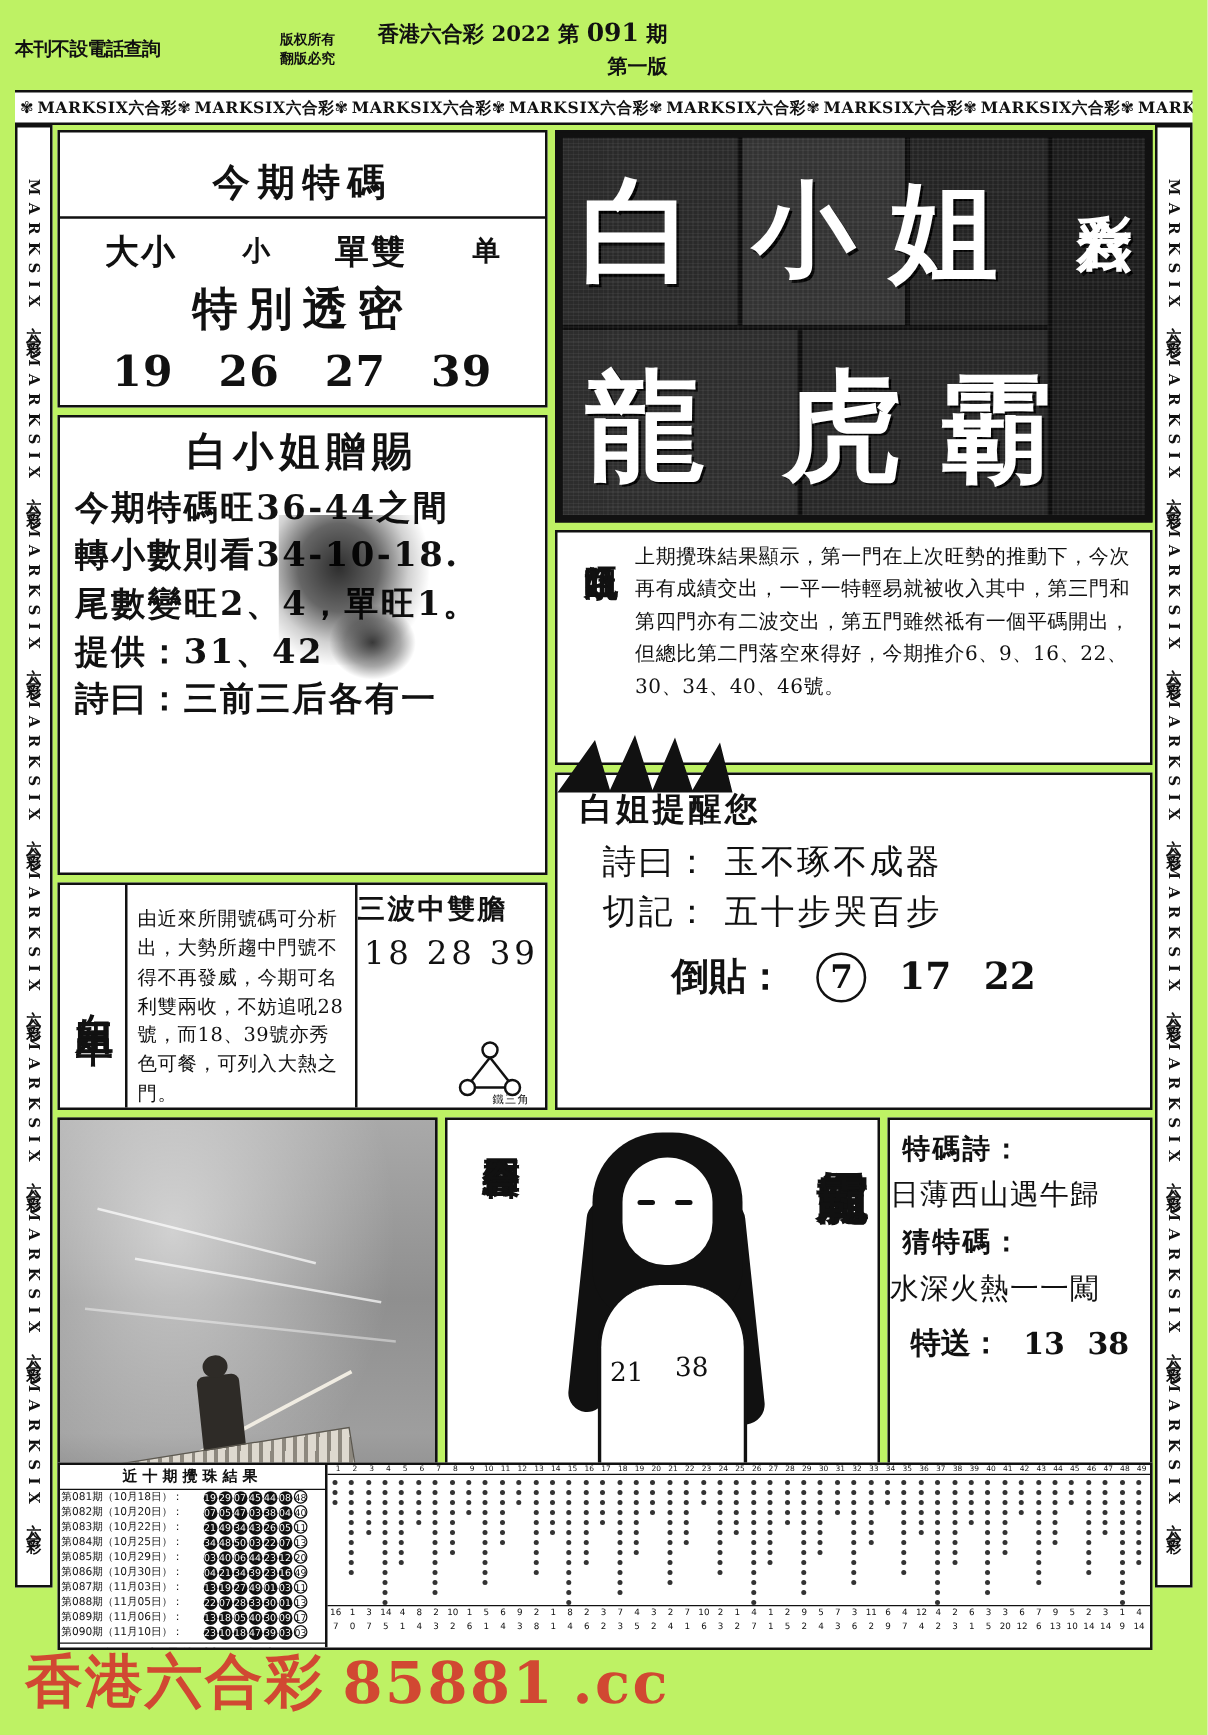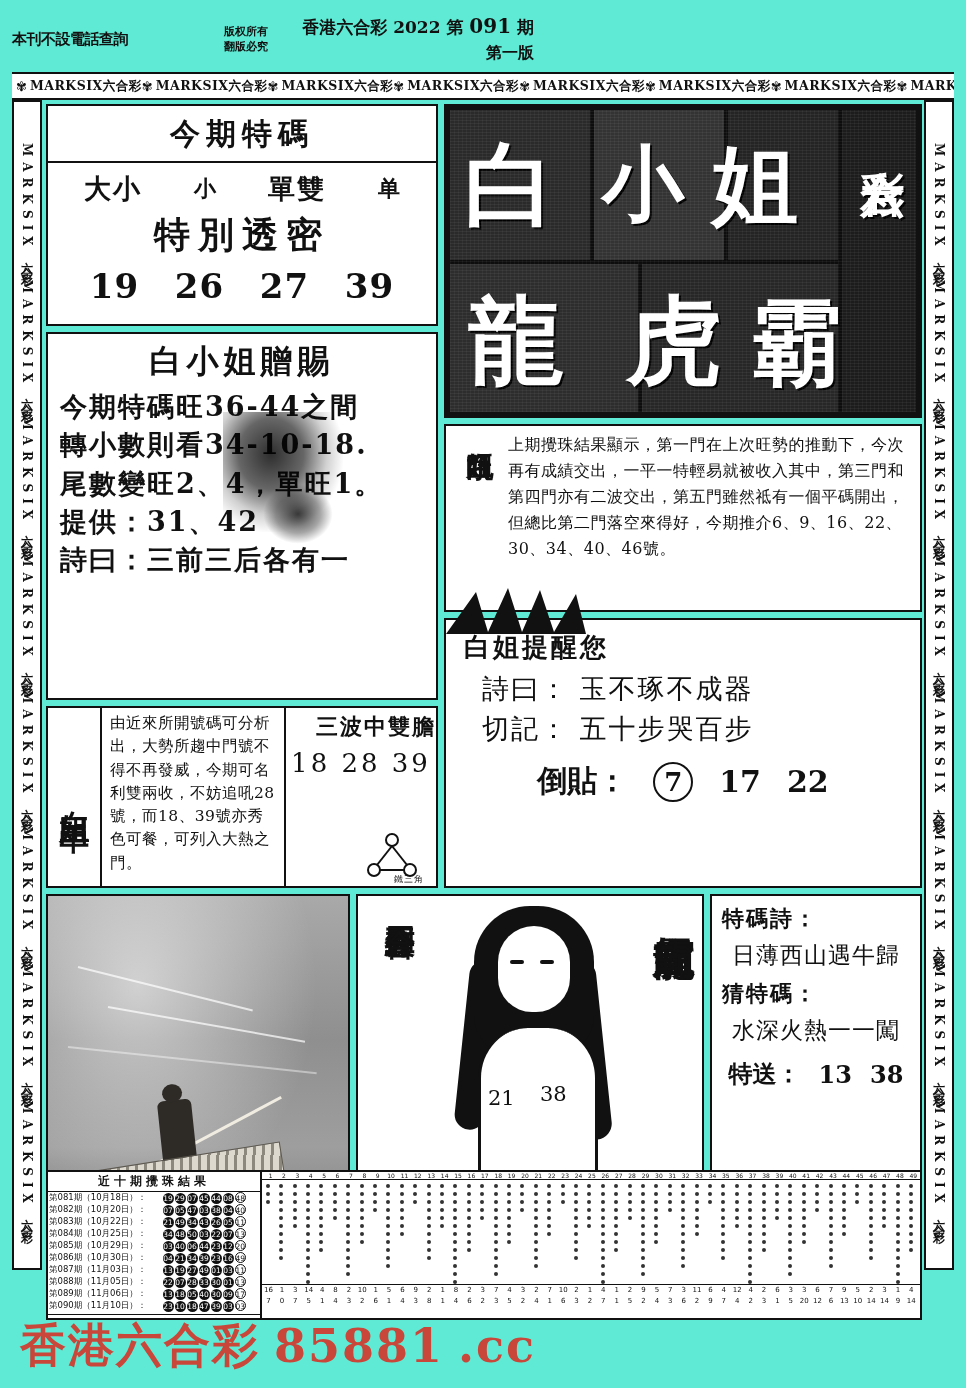--- a/index.html
+++ b/index.html
@@ -6,21 +6,21 @@
   html, body { margin:0; padding:0; background:#f2f0ec; }
   body {
     width:966px; height:1388px;
     font-family:"DejaVu Sans", sans-serif;
     color:#111;
     position:relative;
     overflow:hidden;
   }
   .page {
     position:absolute; inset:0;
-    background:#5eead4;
+    background:#bef264;
   }
   
   .masthead {
     position:absolute; left:12px; top:8px; width:942px; height:62px;
     display:flex; align-items:center;
   }
   .mh-left {
     width:190px; font-family:"DejaVu Sans", sans-serif;
     font-weight:bold; font-size:15px; line-height:1.25; letter-spacing:-0.5px;
   }
@@ -70,21 +70,21 @@
   
   .main { position:absolute; left:46px; top:104px; width:876px; height:1162px; }
 
   .box { border:2px solid #111; background:#fff; position:absolute; }
 
   
   #box-tema { left:0; top:0; width:392px; height:222px; }
   .tema-title {
     border-bottom:2px solid #111; text-align:center;
     font-family:"DejaVu Serif", serif; font-weight:bold; font-size:30px;
-    letter-spacing:6px; padding:8px 0 6px;
+    letter-spacing:6px; padding:20px 0 6px;
   }
   .tema-row {
     display:flex; align-items:center; justify-content:space-around;
     font-family:"DejaVu Serif", serif; font-weight:bold;
     padding:8px 10px 2px;
   }
   .tema-row .k { font-size:27px; letter-spacing:2px; }
   .tema-row .v { font-size:22px; }
   .tema-sub {
     text-align:center; font-family:"DejaVu Serif", serif; font-weight:bold;
@@ -124,26 +124,26 @@
   .three-side {
     width:54px; border-right:2px solid #111;
     display:flex; align-items:center; justify-content:center;
   }
   .three-side span {
     writing-mode:vertical-rl;
     font-family:"DejaVu Serif", serif; font-weight:bold; font-size:30px; letter-spacing:4px;
   }
   .three-body { flex:1; display:flex; }
   .three-text {
-    width:182px; padding:4px 6px 0 8px;
+    width:182px; padding:16px 6px 0 8px;
     font-family:"DejaVu Serif", serif; font-size:15.5px; line-height:1.5; letter-spacing:0.5px;
   }
   .three-right { flex:1; border-left:2px solid #111; position:relative; padding-top:4px; }
   .three-right .t {
-    text-align:right; font-family:Liberation Sans, sans-serif;
+    text-align:left; font-family:Liberation Sans, sans-serif;
     font-weight:bold; font-size:22px; letter-spacing:2px;
   }
   .three-right .n {
     text-align:center; font-family:"DejaVu Serif", serif;
     font-size:26px; letter-spacing:3px; margin-top:6px;
   }
   .tri {
     position:absolute; right:18px; bottom:8px; width:52px; height:46px;
   }
   .tri-cap { position:absolute; right:12px; bottom:0; font-size:9px; letter-spacing:1px; }
@@ -271,21 +271,21 @@
   .night-title {
     text-align:center; font-family:"DejaVu Serif", serif; font-weight:bold;
     font-size:26px; letter-spacing:3px; padding:8px 0 4px;
   }
   .night-lbl {
     font-family:"DejaVu Serif", serif; font-weight:bold; font-size:22px;
     letter-spacing:2px; padding:8px 0 0 10px;
   }
   .night-val {
     font-family:"DejaVu Serif", serif; font-size:23px; letter-spacing:1px;
-    text-align:center; padding:6px 0 0;
+    padding:6px 0 0;
   }
   .night-send {
     display:flex; align-items:center; justify-content:center; gap:18px;
     font-family:"DejaVu Serif", serif; font-weight:bold; font-size:24px;
     padding-top:12px;
   }
 
   
   .bottom {
     position:absolute; left:46px; top:1170px; width:876px; height:150px;

